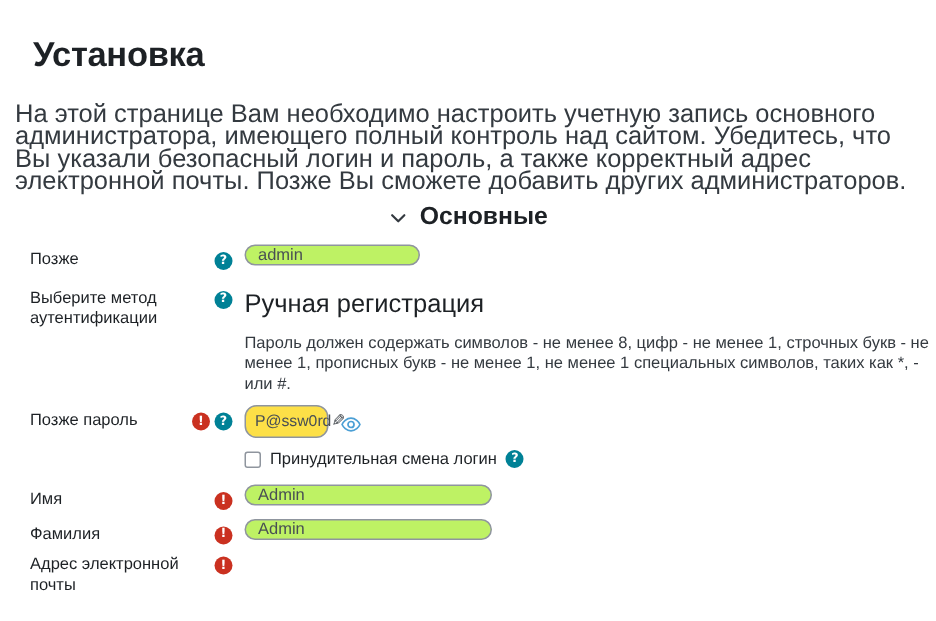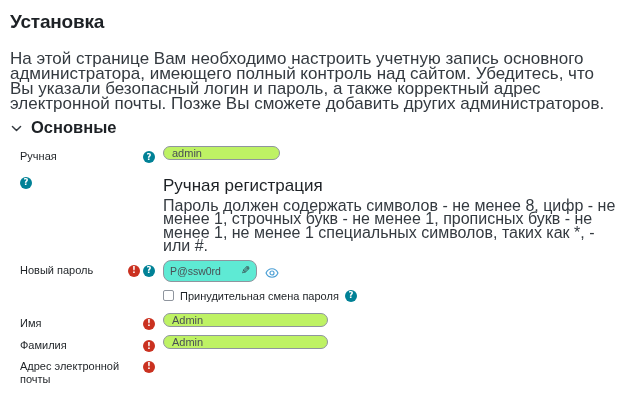--- a/index.html
+++ b/index.html
@@ -5,31 +5,31 @@
   html,body { margin:0; padding:0; background:#fff; }
   body {
     width:624px; height:414px; overflow:hidden;
     font-family:"Liberation Sans", sans-serif;
     color:#1d2125;
     -webkit-font-smoothing:antialiased;
   }
   .page { padding:8px 10px 0 10px; box-sizing:border-box; }
 
   .page-title {
-    font-size:19px; font-weight:bold; margin:0; padding-top:3px;
+    font-size:23px; font-weight:bold; margin:12px; padding-top:3px;
     letter-spacing:-0.2px; color:#1d2125;
   }
   .intro {
     margin-top:18px; font-size:17px; line-height:15px; color:#343a40;
     max-width:606px;
   }
   .expand-row { text-align:right; margin-top:19px; height:13px; }
   .expand-link { color:#4b9fd5; font-size:11px; text-decoration:none; cursor:pointer; }
 
-  .section-header { display:flex; align-items:center; gap:8px; margin-top:7px; cursor:pointer; }
+  .section-header { display:flex; align-items:center; gap:8px; margin-top:7px; cursor:pointer;justify-content:center; }
   .chev { display:inline-flex; margin-top:2px; }
   .section-title { font-size:16.5px; font-weight:bold; color:#1d2125; }
 
   .mform { margin-top:9px; }
   .frow { display:flex; align-items:flex-start; }
   .mb8 { margin-bottom:8px; } .mb3 { margin-bottom:3px; } .mb7 { margin-bottom:7px; }
   .mb11 { margin-bottom:11px; } .mb5 { margin-bottom:5px; } .mb6 { margin-bottom:3px; }
 
   .lcol {
     width:145px; box-sizing:border-box; padding-left:10px; padding-top:4px;
@@ -50,27 +50,27 @@
 
   .tinput {
     height:14px; box-sizing:border-box; border:1px solid #8f959e; border-radius:8px;
     padding:0 8px; font-size:11px; color:#494f54; background:#bef264;
     font-family:"Liberation Sans", sans-serif; outline:none; display:block;
   }
   .w-login { width:117px; }
   .w-name  { width:165px; }
 
   .static-value { font-size:17px; padding-top:4px; color:#1d2125; }
-  .policy { font-size:16px; line-height:13.5px; color:#343a40; width:458px; }
+  .policy { font-size:11px; line-height:13.5px; color:#343a40; width:458px; }
 
   .pw-wrap { display:flex; align-items:center; }
   .pw-box {
-    width:94px; height:22px; box-sizing:border-box; border:1px solid #8f959e;
+    width:56px; height:22px; box-sizing:border-box; border:1px solid #8f959e;
     border-radius:8px; padding:0 6px; display:inline-flex; align-items:center;
-    justify-content:space-between; font-size:10.5px; color:#494f54; background:#5eead4;
+    justify-content:space-between; font-size:10.5px; color:#494f54; background:#fde047;
   }
   .pencil {
     font-size:11px; color:#343a40; display:inline-block;
     transform:scaleX(-1); line-height:1; cursor:pointer;
   }
   .eye { margin-left:8px; margin-top:4px; display:inline-flex; cursor:pointer; }
 
   .check-row { display:flex; align-items:center; gap:6px; font-size:11px; color:#1d2125; padding-top:1px; }
   .cbox {
     width:11px; height:11px; box-sizing:border-box; border:1px solid #8f959e;
@@ -93,51 +93,52 @@
           <path d="M3 5.5l5 5 5-5" stroke="#343a40" stroke-width="1.8" fill="none" stroke-linecap="round" stroke-linejoin="round"></path>
         </svg>
     </span>
     <span class="section-title">Основные</span>
   </div>
 
   <div class="mform">
 
     <div class="frow mb8">
       <div class="lcol">
-        <span>Ручная</span>
+        <span>Позже</span>
         <span class="icons">
           <span class="badge help">?</span>
         </span>
       </div>
       <div class="ccol">
         <input class="tinput w-login" type="text" value="admin" style="">
       </div>
     </div>
 
     <div class="frow mb3">
       <div class="lcol">
+        <span>Выберите метод аутентификации</span>
         <span class="icons">
           <span class="badge help">?</span>
         </span>
       </div>
       <div class="ccol">
         <div class="static-value">Ручная регистрация</div>
       </div>
     </div>
 
     <div class="frow mb7">
       <div class="lcol"></div>
       <div class="ccol">
         <div class="policy">Пароль должен содержать символов - не менее 8, цифр - не менее 1, строчных букв - не менее 1, прописных букв - не менее 1, не менее 1 специальных символов, таких как *, - или #.</div>
       </div>
     </div>
 
     <div class="frow mb7">
       <div class="lcol">
-        <span>Новый пароль</span>
+        <span>Позже пароль</span>
         <span class="icons">
           <span class="badge req">!</span>
           <span class="badge help">?</span>
         </span>
       </div>
       <div class="ccol">
         <div class="pw-wrap">
           <div class="pw-box">
             <span>P@ssw0rd</span>
             <span class="pencil">✎</span>
@@ -150,21 +151,21 @@
           </span>
         </div>
       </div>
     </div>
 
     <div class="frow mb11">
       <div class="lcol"></div>
       <div class="ccol">
         <div class="check-row">
           <span class="cbox"></span>
-          <span>Принудительная смена пароля</span>
+          <span>Принудительная смена логин</span>
           <span class="badge help">?</span>
         </div>
       </div>
     </div>
 
     <div class="frow mb5">
       <div class="lcol">
         <span>Имя</span>
         <span class="icons">
           <span class="badge req">!</span>

